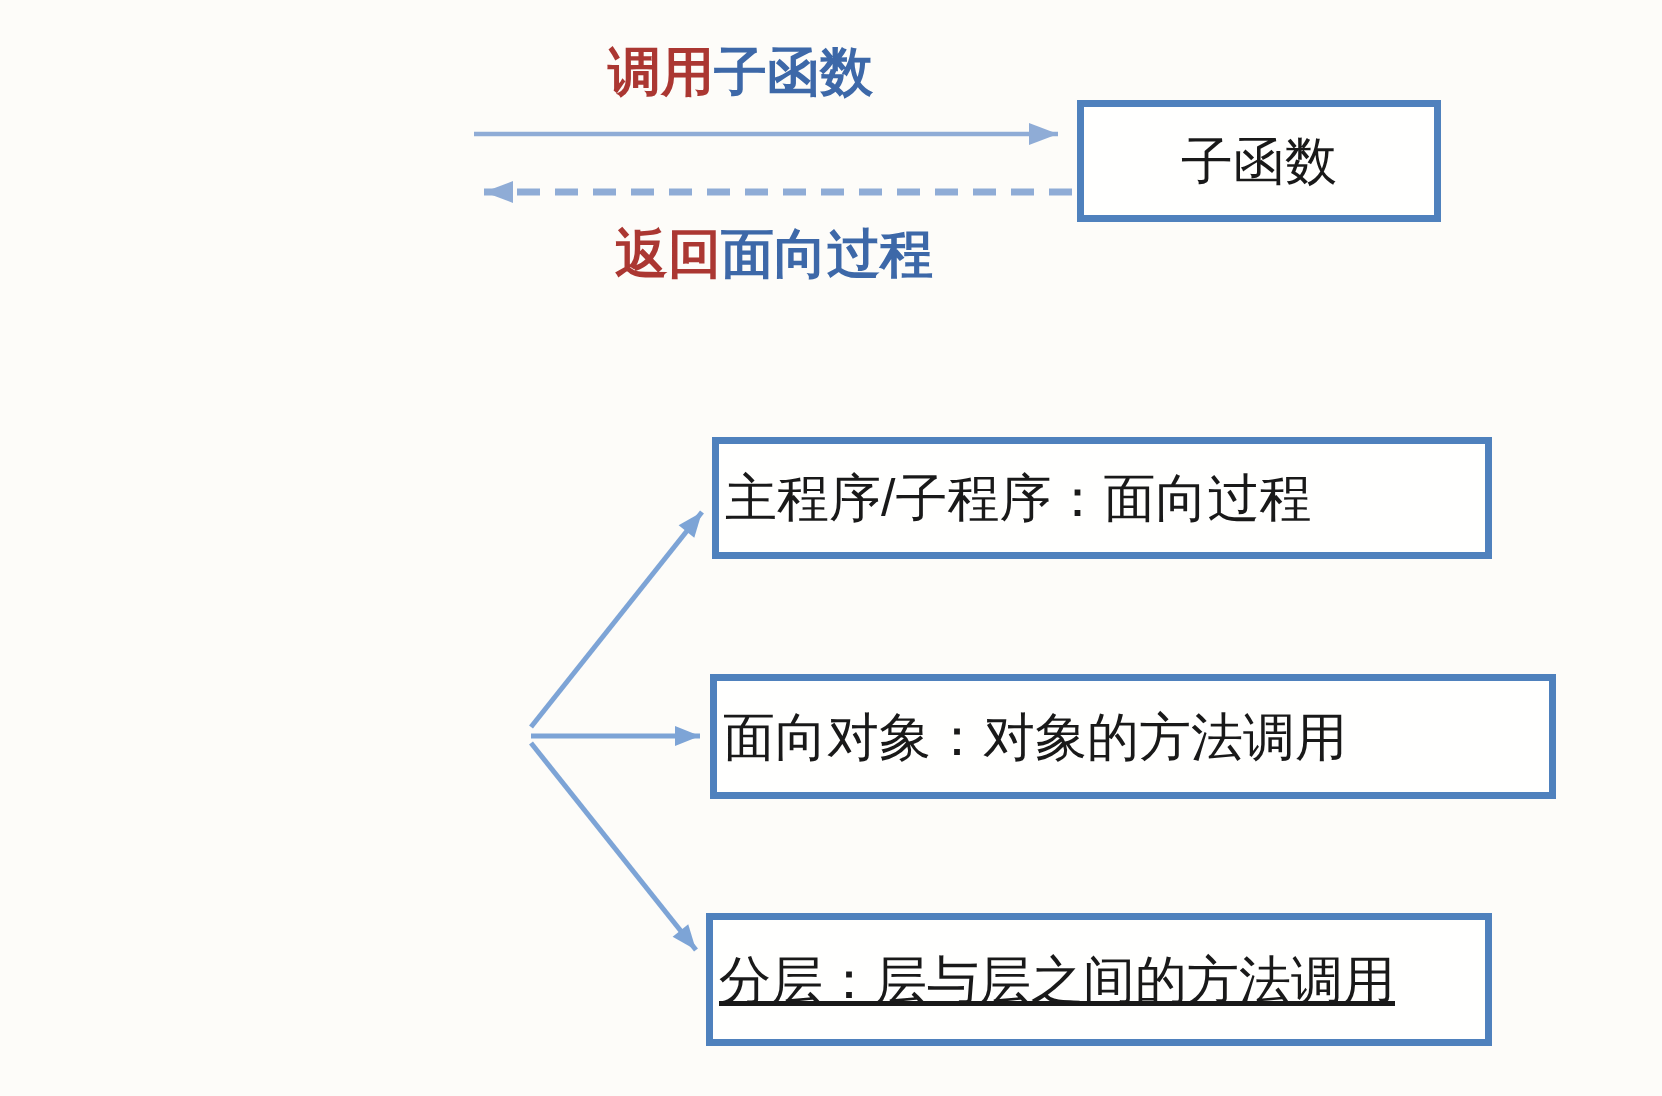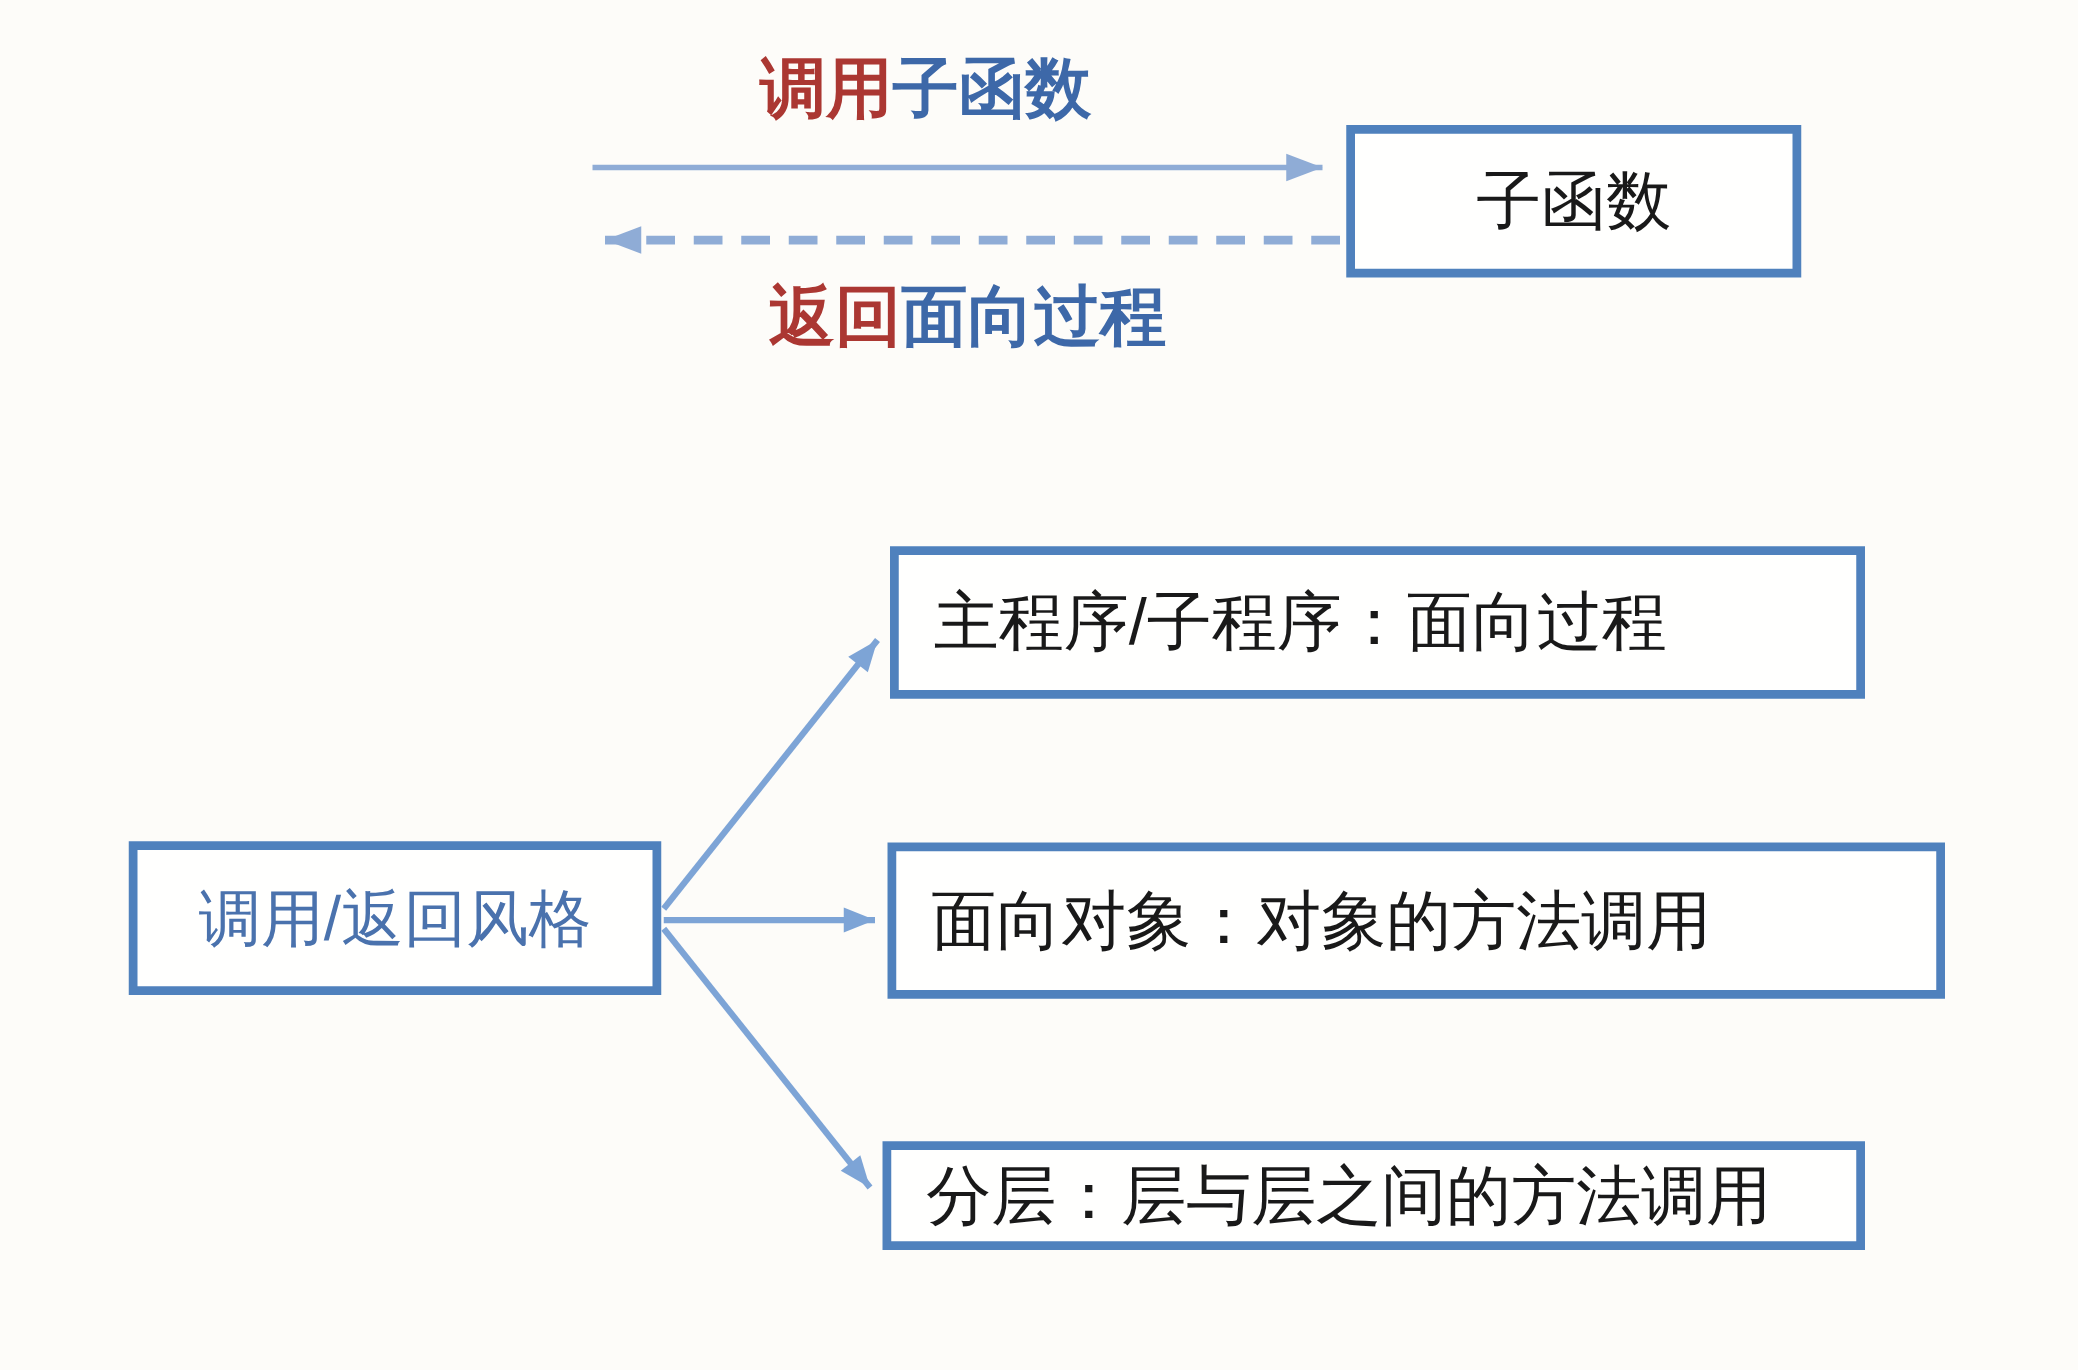--- a/index.html
+++ b/index.html
@@ -59,24 +59,24 @@
     white-space: nowrap;
   }
   .dbox.centered { justify-content: center; }
   .box-main   { left: 102px;  top: 98px;  width: 366px; height: 124px; }
   .box-sub    { left: 1077px; top: 100px; width: 364px; height: 122px; }
   .box-style  {
     left: 103px; top: 673px; width: 426px; height: 123px;
     color: var(--style-text-blue);
     font-size: 50px;
   }
-  .box-branch { padding-left: 28px; }
+  .box-branch { padding-left: 6px; }
   .box-branch-1 { left: 712px; top: 437px; width: 780px; height: 122px; }
   .box-branch-2 { left: 710px; top: 674px; width: 846px; height: 125px; }
-  .box-branch-3 { left: 706px; top: 913px; width: 786px; height: 87px; }
+  .box-branch-3 { left: 706px; top: 913px; width: 786px; height: 133px; text-decoration: underline; }
 
   .flow-label {
     position: absolute;
     font-size: 53px;
     font-weight: 700;
     line-height: 1.12;
     white-space: nowrap;
   }
   .flow-label .act { color: var(--label-red); }
   .flow-label .tgt { color: var(--label-blue); }
@@ -113,21 +113,20 @@
   <div class="dbox centered box-sub">子函数</div>
 
   <div class="flow-label label-call">
     <span class="act">调用</span><span class="tgt">子函数</span>
   </div>
 
   <div class="flow-label label-return">
     <span class="act">返回</span><span class="tgt">面向过程</span>
   </div>
 
-  <div class="dbox centered box-style">调用/返回风格</div>
 
   <div class="dbox box-branch box-branch-1">主程序/子程序：面向过程</div>
 
   <div class="dbox box-branch box-branch-2">面向对象：对象的方法调用</div>
 
   <div class="dbox box-branch box-branch-3">分层：层与层之间的方法调用</div>
 
 </div>
 
 </body></html>

